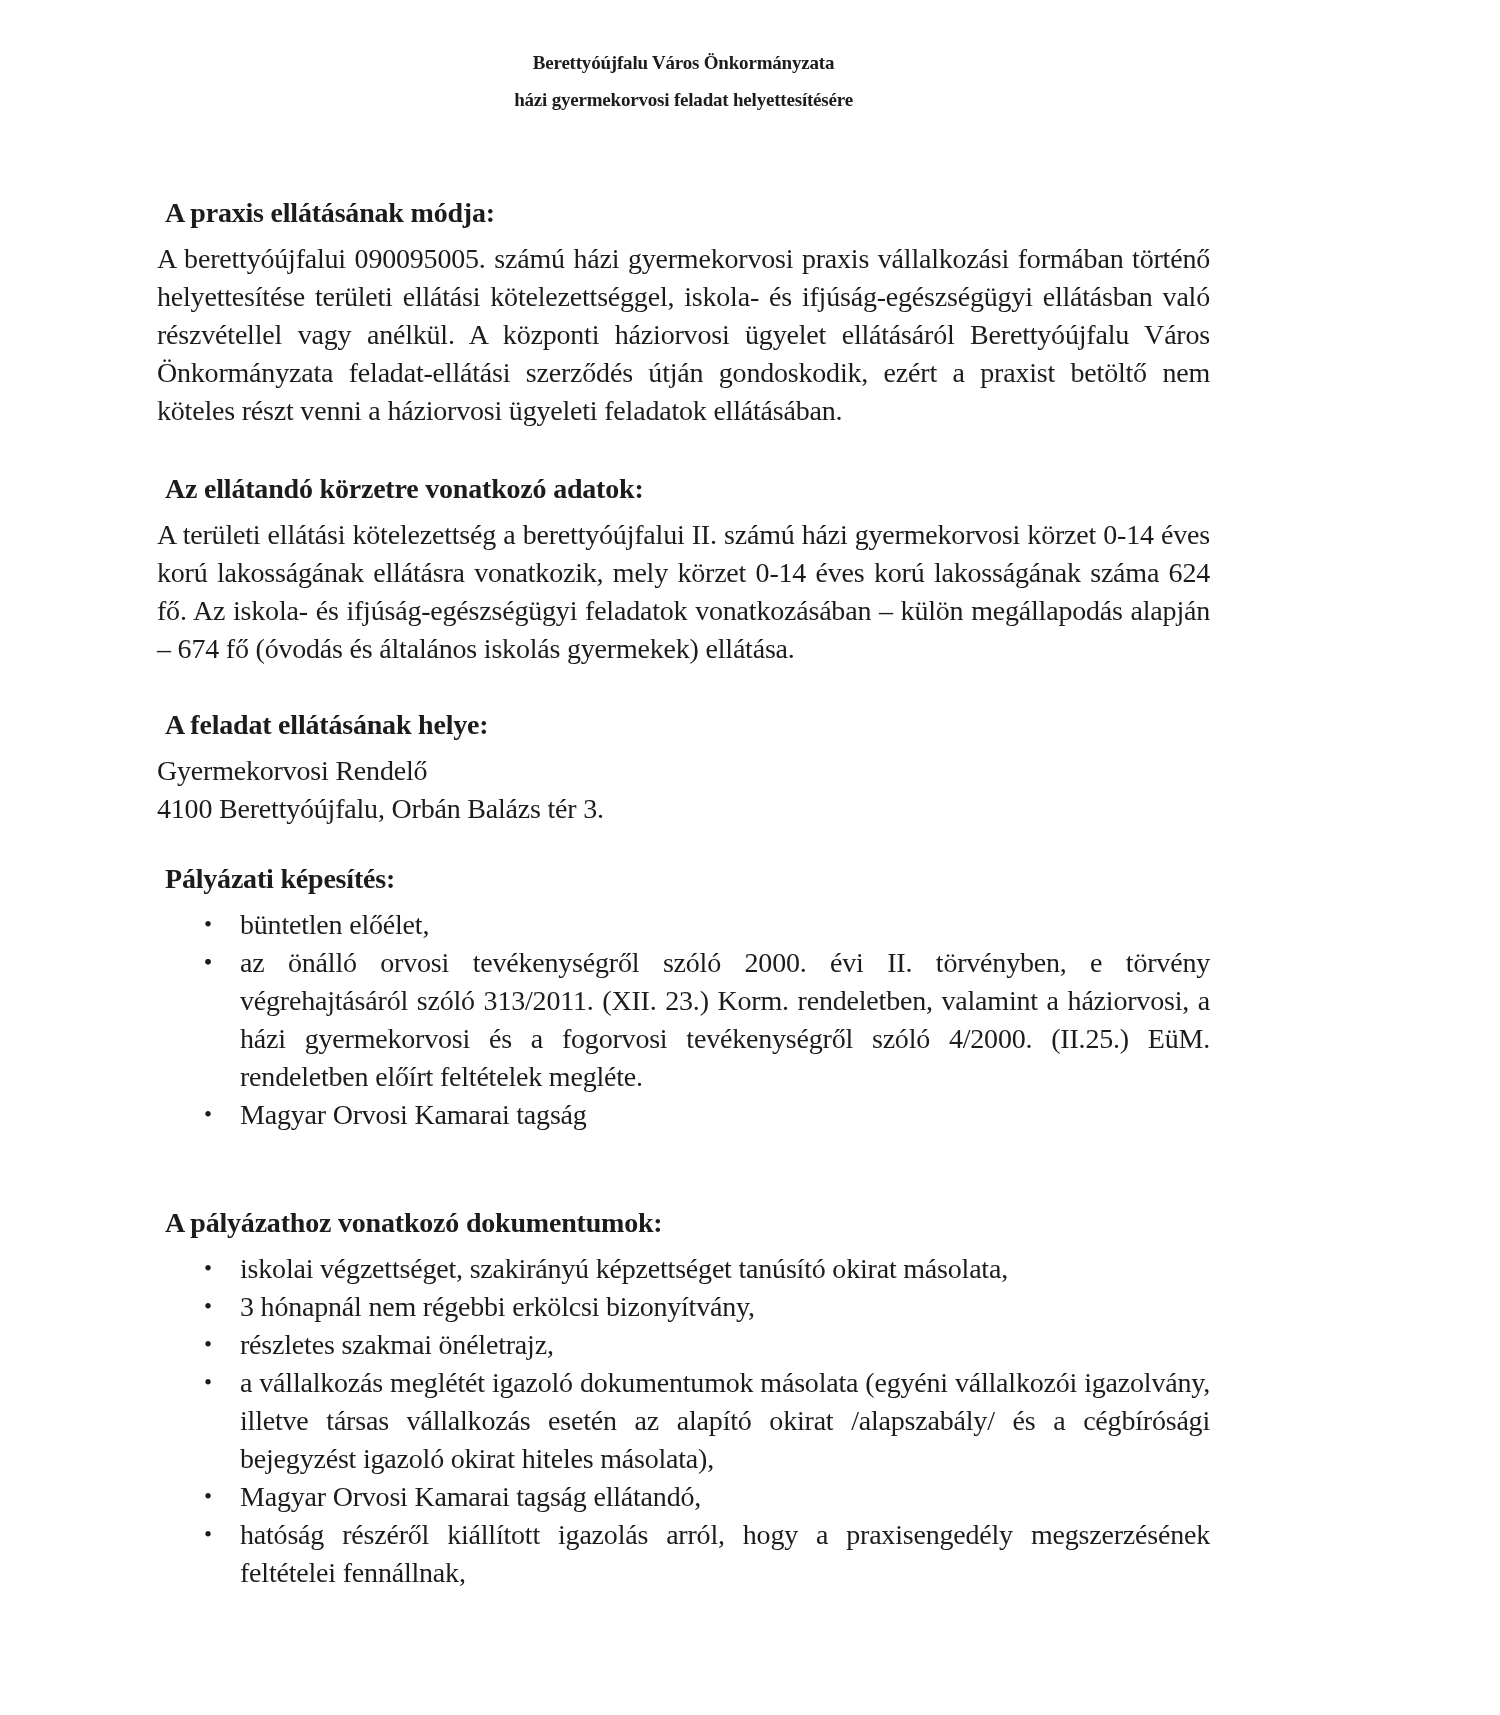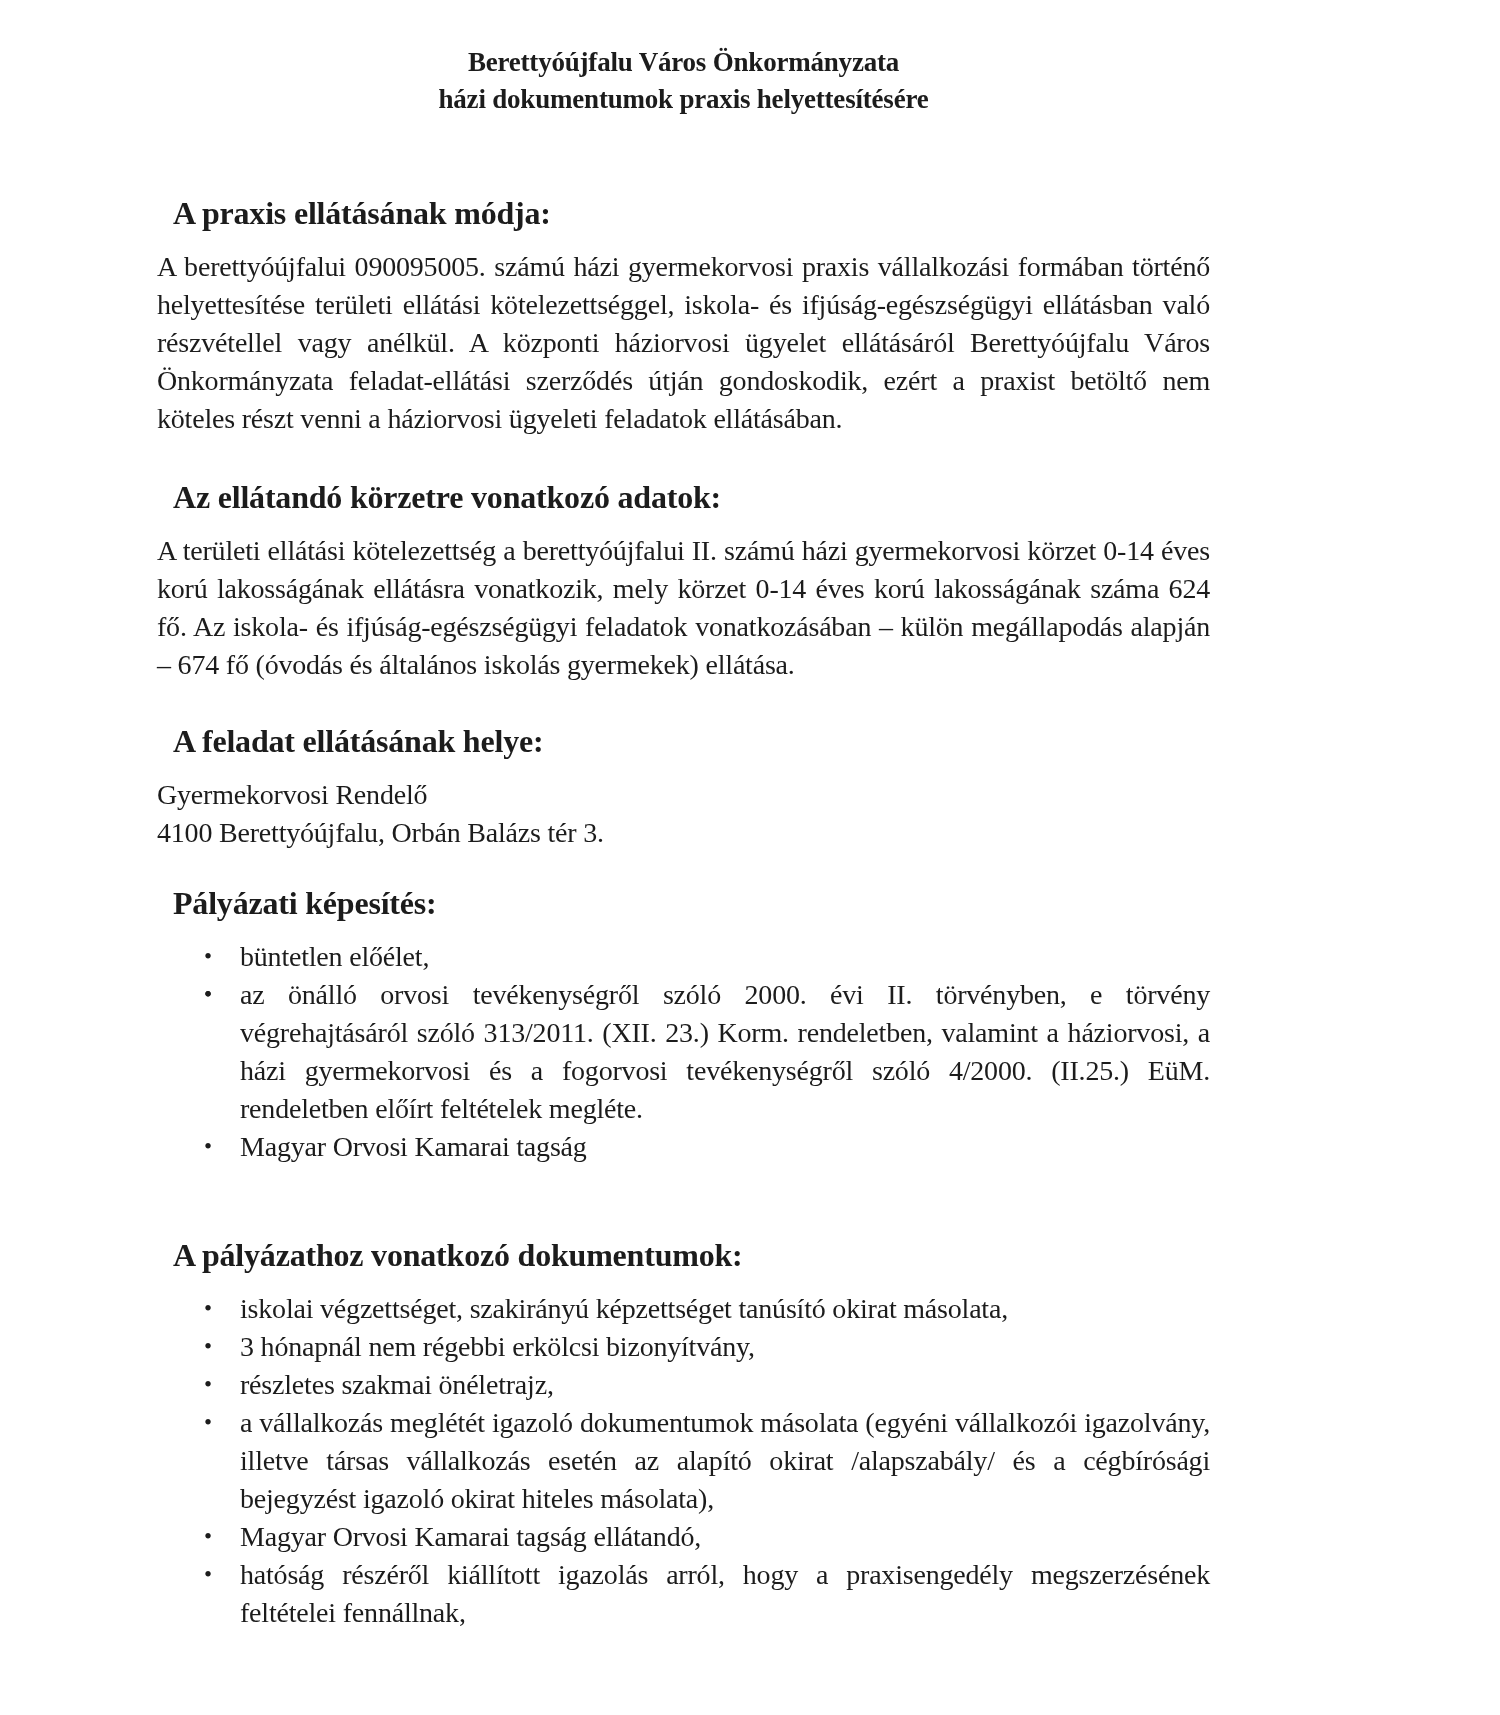--- a/index.html
+++ b/index.html
@@ -18,35 +18,35 @@
     font-size: 28px;
     line-height: 38px;
     letter-spacing: -0.2px;
   }
   .content {
     padding: 44px 290px 0 157px; 
   }
   .doc-title {
     text-align: center;
     font-weight: 700;
-    font-size: 27px;
+    font-size: 19px;
     line-height: 37px;
   }
   .doc-title .title-line {
     white-space: nowrap;
   }
   section { margin: 0; }
   .sec-1 { margin-top: 76px; }
   .sec-2 { margin-top: 40px; }
   .sec-3 { margin-top: 38px; }
   .sec-4 { margin-top: 32px; }
   .sec-5 { margin-top: 70px; }
   h2 {
-    margin: 16px;
-    font-size: 32px;
+    margin: 8px;
+    font-size: 28px;
     font-weight: 700;
     line-height: 38px;
     letter-spacing: -0.2px;
   }
   p {
     margin: 0;
     text-align: justify;
   }
   p.plain {
     text-align: left;
@@ -70,21 +70,21 @@
   }
 </style>
 </head>
 <body>
 
 <div class="page">
   <div class="content">
 
     <header class="doc-title">
       <div class="title-line">Berettyóújfalu Város Önkormányzata</div>
-      <div class="title-line">házi dokumentumok praxis helyettesítésére</div>
+      <div class="title-line">házi gyermekorvosi feladat helyettesítésére</div>
     </header>
 
     <section class="sec-1">
       <h2>A praxis ellátásának módja:</h2>
       <p>A berettyóújfalui 090095005. számú házi gyermekorvosi praxis vállalkozási formában történő helyettesítése területi ellátási kötelezettséggel, iskola- és ifjúság-egészségügyi ellátásban való részvétellel vagy anélkül. A központi háziorvosi ügyelet ellátásáról Berettyóújfalu Város Önkormányzata feladat-ellátási szerződés útján gondoskodik, ezért a praxist betöltő nem köteles részt venni a háziorvosi ügyeleti feladatok ellátásában.</p>
     </section>
 
     <section class="sec-2">
       <h2>Az ellátandó körzetre vonatkozó adatok:</h2>
       <p>A területi ellátási kötelezettség a berettyóújfalui II. számú házi gyermekorvosi körzet 0-14 éves korú lakosságának ellátásra vonatkozik, mely körzet 0-14 éves korú lakosságának száma 624 fő. Az iskola- és ifjúság-egészségügyi feladatok vonatkozásában – külön megállapodás alapján – 674 fő (óvodás és általános iskolás gyermekek) ellátása.</p>

